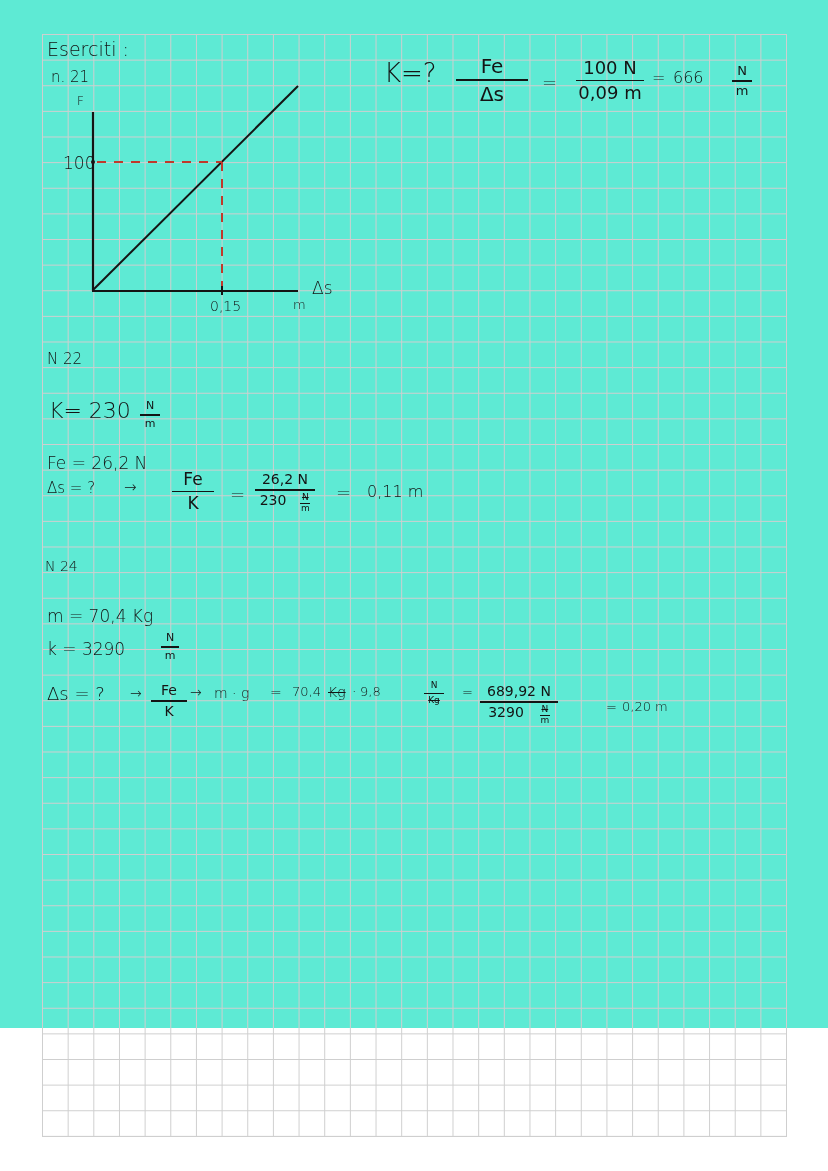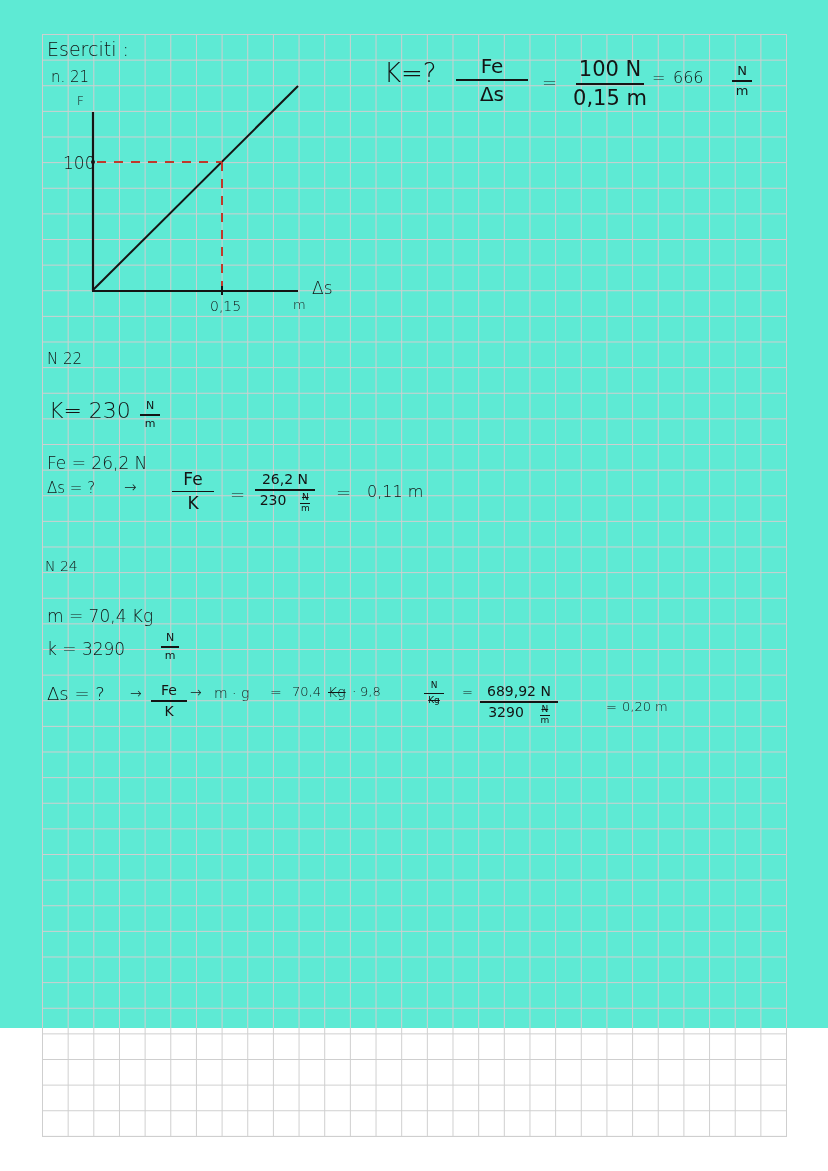--- a/index.html
+++ b/index.html
@@ -50,24 +50,24 @@
   <div class="hw" style="left:293px;top:298px;font-size:13px;">m</div>
   <div class="hw" style="left:312px;top:280px;font-size:17px;">Δs</div>
 
   <div class="hw" style="left:384px;top:60px;font-size:26px;">K=?</div>
   <div class="frac" style="left:456px;top:55px;width:72px;font-size:20px;">
     <span class="num">Fe</span>
     <span class="bar"></span>
     <span class="den">Δs</span>
   </div>
   <div class="hw" style="left:542px;top:74px;font-size:18px;">=</div>
-  <div class="frac" style="left:576px;top:58px;width:68px;font-size:21px;">
+  <div class="frac" style="left:576px;top:58px;width:68px;font-size:18px;">
     <span class="num">100 N</span>
     <span class="bar"></span>
-    <span class="den">0,15 m</span>
+    <span class="den">0,09 m</span>
   </div>
   <div class="hw" style="left:652px;top:70px;font-size:16px;">=</div>
   <div class="hw" style="left:673px;top:70px;font-size:16px;">666</div>
   <div class="frac" style="left:732px;top:64px;width:20px;font-size:13px;">
     <span class="num">N</span>
     <span class="bar"></span>
     <span class="den">m</span>
   </div>
 
   <div class="hw" style="left:47px;top:352px;font-size:15px;">N 22</div>

